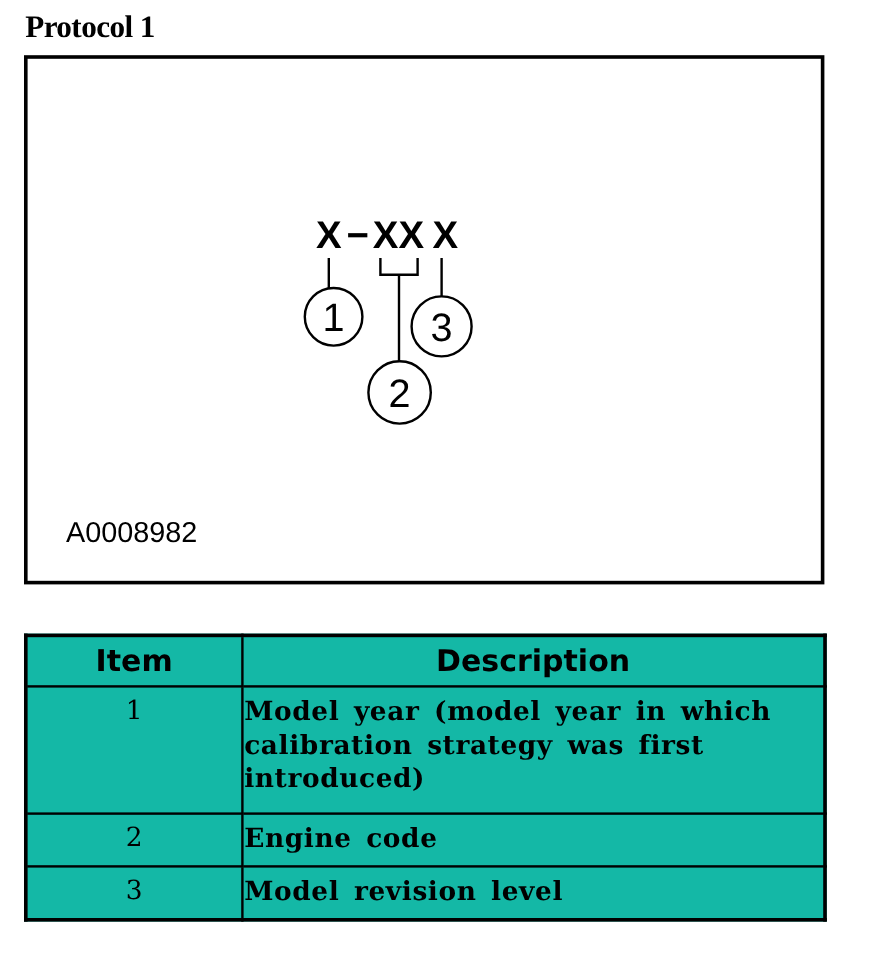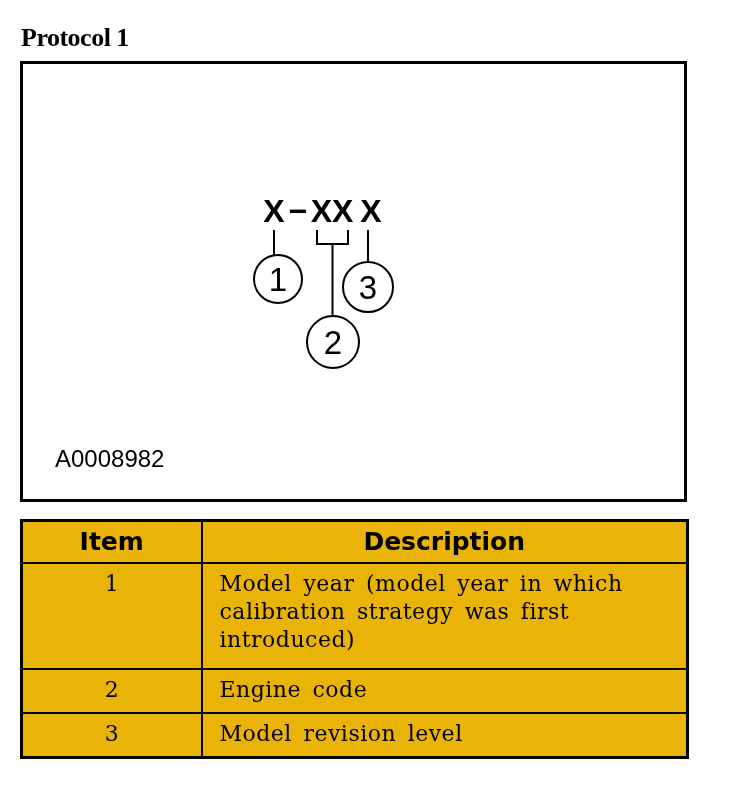--- a/index.html
+++ b/index.html
@@ -1,51 +1,51 @@
 <!DOCTYPE html>
 <html><head>
 <meta charset="utf-8">
 <style>
   html,body{margin:0;padding:0;background:#ffffff;}
   body{width:736px;height:800px;overflow:hidden;color:#000;
        font-family:"DejaVu Serif",serif;}
-  .page{position:relative;width:736px;height:580px;background:#fff;margin-top:15px;}
+  .page{position:relative;width:736px;height:580px;background:#fff;}
 
   
   .title{position:absolute;left:21px;top:9px;margin:0;
          font-family:"Liberation Serif",serif;font-weight:bold;
          font-size:26px;letter-spacing:-0.5px;line-height:28px;}
 
   
   .frame{position:absolute;left:20px;top:46px;width:667px;height:441px;
          box-sizing:border-box;border:3px solid #000;background:#fff;}
   .frame svg{display:block;width:661px;height:435px;}
   .code-text{font-family:"Liberation Sans",sans-serif;font-weight:bold;
              font-size:32px;fill:#000;text-anchor:middle;}
   .callout-num{font-family:"Liberation Sans",sans-serif;font-size:33px;
                fill:#000;text-anchor:middle;}
   .fig-id{font-family:"Liberation Sans",sans-serif;font-size:24px;fill:#000;}
   .ln{stroke:#000;stroke-width:2;fill:none;}
   .co{stroke:#000;stroke-width:2;fill:#fff;}
 
   
-  table.items{position:absolute;left:20px;top:504px;width:666px;
+  table.items{position:absolute;left:20px;top:528px;width:666px;
               border-collapse:collapse;table-layout:fixed;
-              border:3px solid #000;background:#eab308;}
+              border:3px solid #000;background:#14b8a6;}
   table.items th,table.items td{border:2px solid #000;box-sizing:border-box;}
   table.items th{font-family:"DejaVu Sans",sans-serif;font-weight:bold;
                  font-size:25px;text-align:center;vertical-align:middle;
                  padding:0;}
   tr.hdr{height:42px;}
   col.c1{width:180px;}
   col.c2{width:486px;}
   td{font-family:"DejaVu Serif",serif;font-size:22px;vertical-align:top;}
   td.item{text-align:center;padding-top:7px;}
-  td.desc{padding:6px 8px 8px 17px;letter-spacing:0.5px;word-spacing:4px;
-          line-height:28px;}
+  td.desc{padding:6px 8px 8px 1px;letter-spacing:0.5px;word-spacing:4px;
+          line-height:28px;font-weight:bold;}
   td.desc .wrap{width:440px;}
   tr.r1{height:106px;}
   tr.r2{height:43px;}
   tr.r3{height:44px;}
 </style>
 </head>
 <body>
 
 <div class="page">
 

